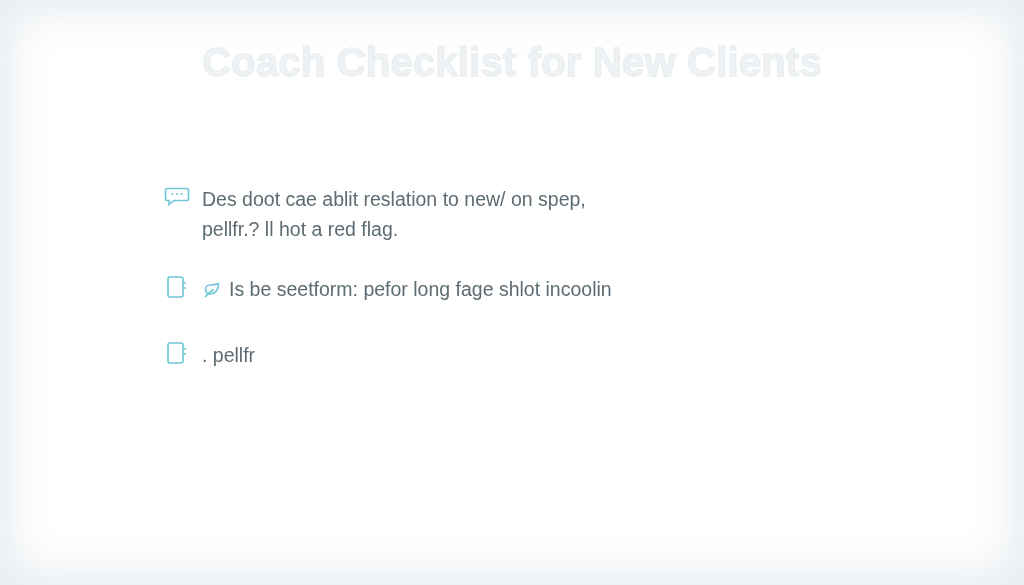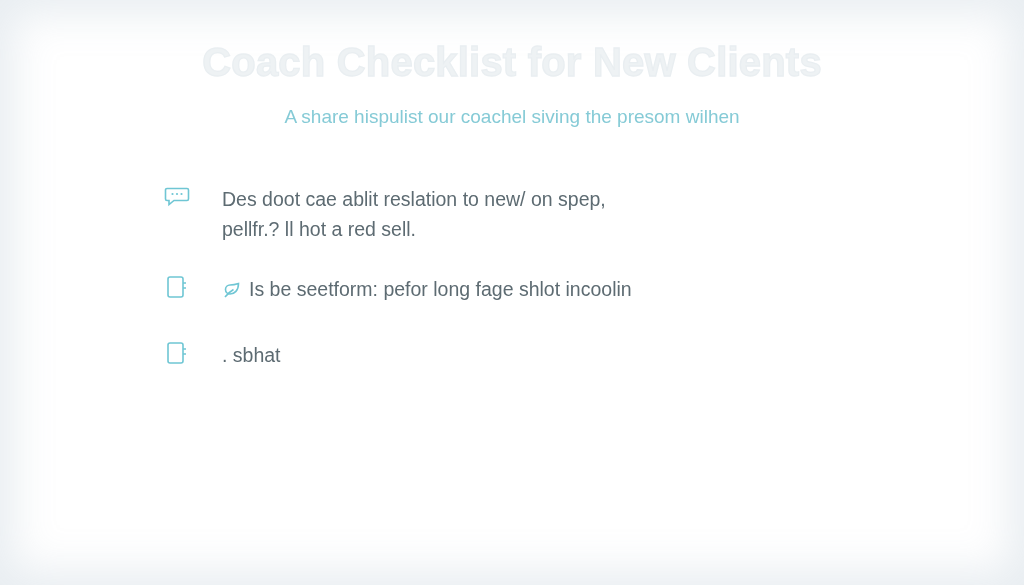--- a/index.html
+++ b/index.html
@@ -83,21 +83,20 @@
   }
   .icon-box svg {
     display: block;
   }
   .item-text {
     font-size: 19.5px;
     line-height: 30px;
     color: #5d6b72;
     max-width: 700px;
     padding-top: 2px;
-    margin-left: 20px;
   }
   .item-text .line2 {
     display: block;
   }
   .item-text .indent {
     display: block;
     padding-left: 12px;
   }
   .inline-icon {
     display: inline-block;
@@ -106,36 +105,35 @@
   }
 </style>
 </head>
 <body>
 
 <div id="page">
   <div class="slide-inner">
 
     <div class="title">Coach Checklist for New Clients</div>
 
-    <div class="subtitle">A share hispulist our coachel siving the presom wilhen</div>
 
     <div class="items">
 
       <div class="item">
         <span class="icon-box">
           <svg width="26" height="24" viewBox="0 0 26 24" fill="none" stroke="#6fc6d4" stroke-width="1.6">
             <path d="M3 4.5h20a1.5 1.5 0 0 1 1.5 1.5v9a1.5 1.5 0 0 1-1.5 1.5H10l-5 4v-4H3A1.5 1.5 0 0 1 1.5 15V6A1.5 1.5 0 0 1 3 4.5z"></path>
             <circle cx="8.5" cy="10" r="1.1" fill="#6fc6d4" stroke="none"></circle>
             <circle cx="13" cy="10" r="1.1" fill="#6fc6d4" stroke="none"></circle>
             <circle cx="17.5" cy="10" r="1.1" fill="#6fc6d4" stroke="none"></circle>
           </svg>
         </span>
         <div class="item-text">
           <span>Des doot cae ablit reslation to new/ on spep,</span>
-          <span class="line2">pellfr.? ll hot a red sell.</span>
+          <span class="line2">pellfr.? ll hot a red flag.</span>
         </div>
       </div>
 
       <div class="item gap-1">
         <span class="icon-box">
           <svg width="22" height="26" viewBox="0 0 22 26" fill="none" stroke="#6fc6d4" stroke-width="1.6">
             <rect x="2" y="3" width="15" height="20" rx="2"></rect>
             <path d="M17 9h3M17 14h3"></path>
           </svg>
         </span>
@@ -150,20 +148,20 @@
       </div>
 
       <div class="item">
         <span class="icon-box">
           <svg width="22" height="26" viewBox="0 0 22 26" fill="none" stroke="#6fc6d4" stroke-width="1.6">
             <rect x="2" y="3" width="15" height="20" rx="2"></rect>
             <path d="M17 9h3M17 14h3"></path>
           </svg>
         </span>
         <div class="item-text">
-          <span class="line2">. sbhat</span>
+          <span class="line2">. pellfr</span>
         </div>
       </div>
 
 
     </div>
   </div>
 </div>
 
 </body></html>

